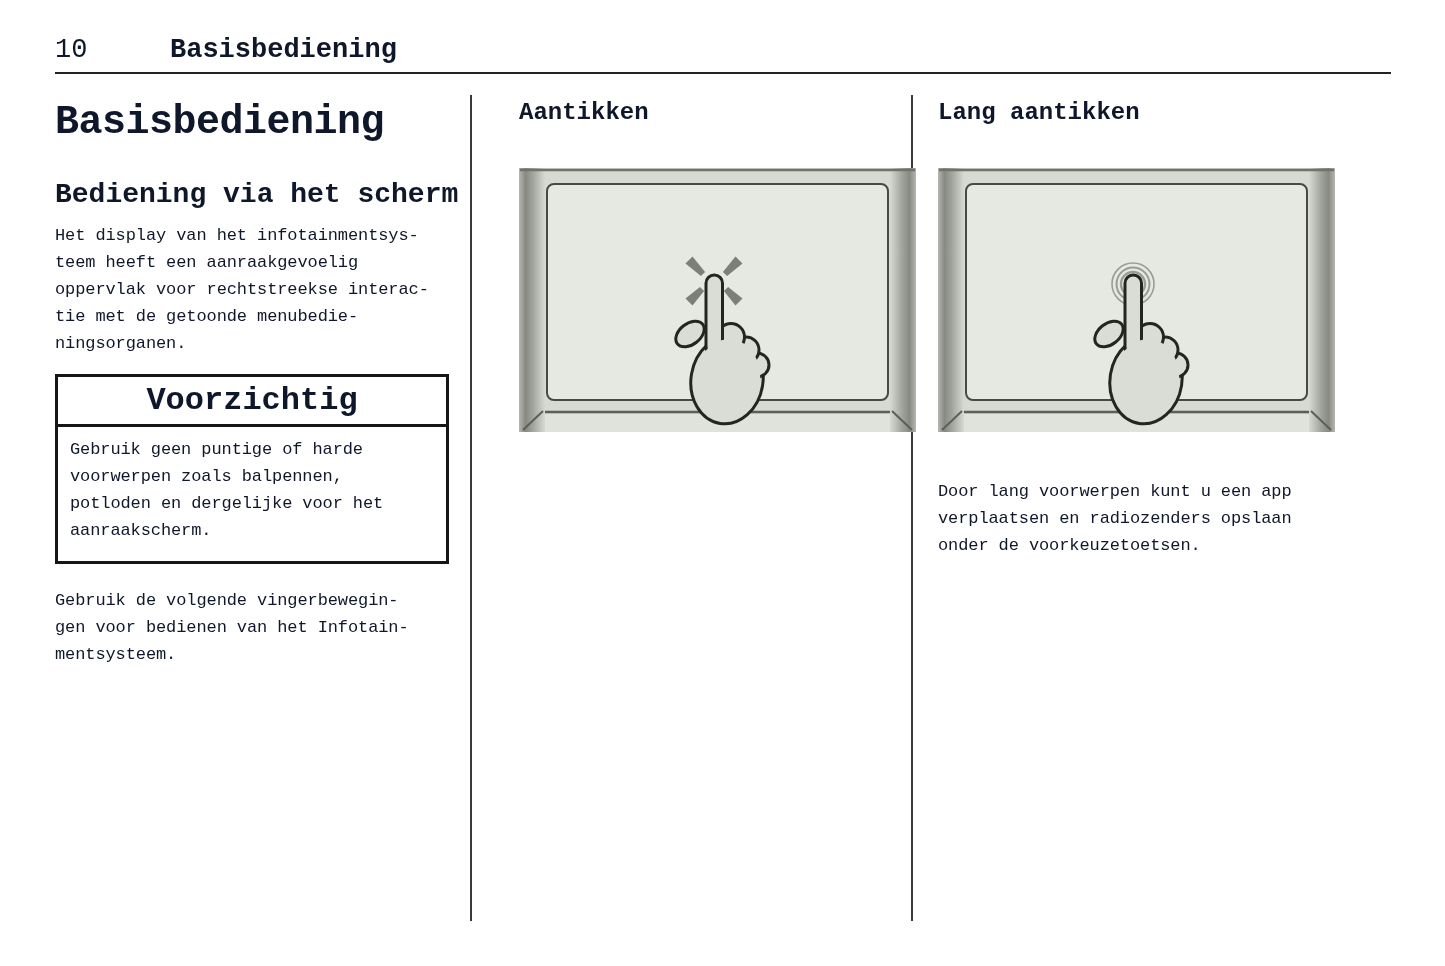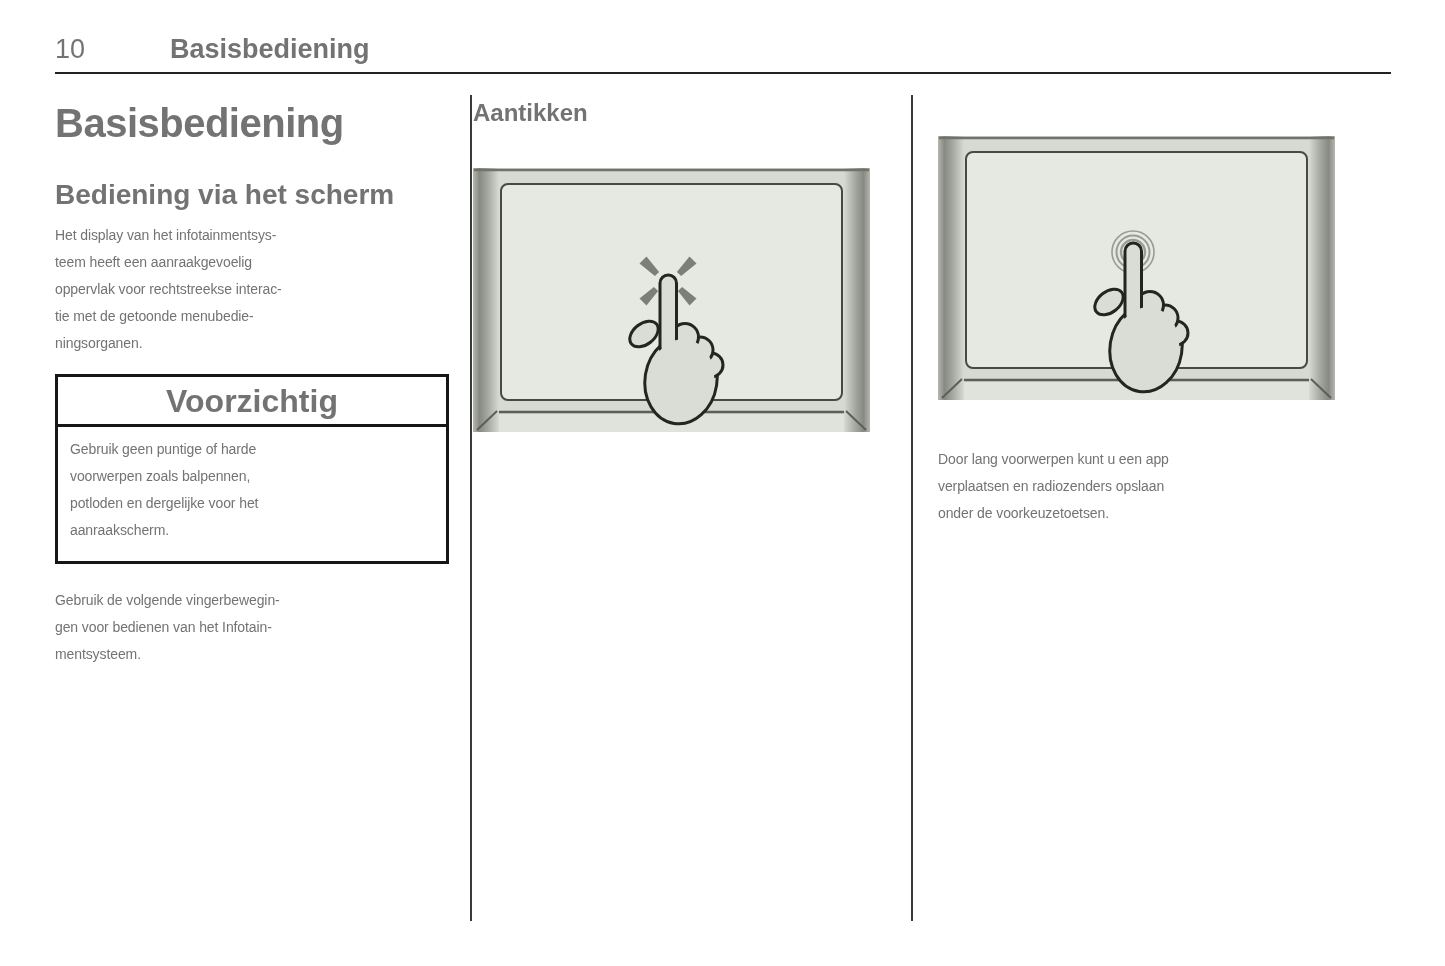--- a/index.html
+++ b/index.html
@@ -1,42 +1,42 @@
 <!DOCTYPE html>
 <html><head>
 <meta charset="utf-8">
 <style>
   html,body{margin:0;padding:0;background:#ffffff;}
   .page{
     position:relative;width:1445px;height:966px;background:#ffffff;
-    color:#737373;font-family:Liberation Sans, sans-serif;
+    color:#0f172a;font-family:Liberation Mono, monospace;
     overflow:hidden;
   }
   
   .header{
     position:absolute;left:55px;top:0;width:1336px;height:74px;
     display:flex;align-items:flex-end;padding-bottom:7px;
     border-bottom:2px solid #222;box-sizing:border-box;
   }
   .pagenum{font-size:27px;width:115px;}
   .runhead{font-size:27px;font-weight:bold;}
   
   .vdiv{position:absolute;top:95px;width:2px;height:826px;background:#3a3a3a;}
   .vdiv1{left:470px;}
   .vdiv2{left:911px;}
   
   .col{position:absolute;top:95px;}
   .col1{left:55px;width:412px;}
-  .col2{left:473px;width:408px;}
+  .col2{left:519px;width:408px;}
   .col3{left:938px;width:408px;}
   h1{font-size:40px;font-weight:bold;margin:6px 0 0;line-height:44px;letter-spacing:-0.5px;}
   h2{font-size:28px;font-weight:bold;margin:36px 0 0;line-height:28px;}
   h3{font-size:24px;font-weight:bold;margin:4px 0 0;line-height:28px;}
   .body{
-    font-size:14px;line-height:27px;margin:0;
+    font-size:17px;line-height:27px;margin:0;
     white-space:pre-line;letter-spacing:-0.1px;
   }
   .intro{margin-top:13px;}
   .outro{margin-top:23px;}
   .caution{margin-top:17px;border:3px solid #161616;width:388px;}
   .caution-title{
     font-size:32px;font-weight:bold;text-align:center;
     padding:11px 0 10px;line-height:26px;border-bottom:3px solid #161616;
   }
   .caution-body{padding:9px 12px 17px;border-radius:25px;}
@@ -123,20 +123,21 @@
           <ellipse cx="171" cy="166" rx="16" ry="10.5" transform="rotate(-38 171 166)" fill="#dadcd6" stroke="#24251f" stroke-width="3"></ellipse>
           <rect x="187" y="107" width="16.5" height="80" rx="8.2" fill="#dadcd6" stroke="#24251f" stroke-width="3"></rect>
           <ellipse cx="208" cy="212" rx="33" ry="41" transform="rotate(9 208 212)" fill="#dadcd6"></ellipse>
           <rect x="190" y="110" width="10.5" height="74" rx="5.2" fill="#dadcd6"></rect>
         </g>
       </svg>
     </figure>
   </section>
 
   <section class="col col3">
+    <h3>Lang aantikken</h3>
     <figure>
       <svg class="fig-svg" width="397" height="264" viewBox="0 0 397 264">
         <defs>
           <linearGradient id="gradL2" x1="0" y1="0" x2="1" y2="0">
             <stop offset="0" stop-color="#b5b7b1"></stop>
               <stop offset="0.25" stop-color="#878a82"></stop>
             <stop offset="0.55" stop-color="#a3a69f"></stop>
               <stop offset="1" stop-color="#d7d9d3"></stop>
           </linearGradient>
           <linearGradient id="gradR2" x1="1" y1="0" x2="0" y2="0">

